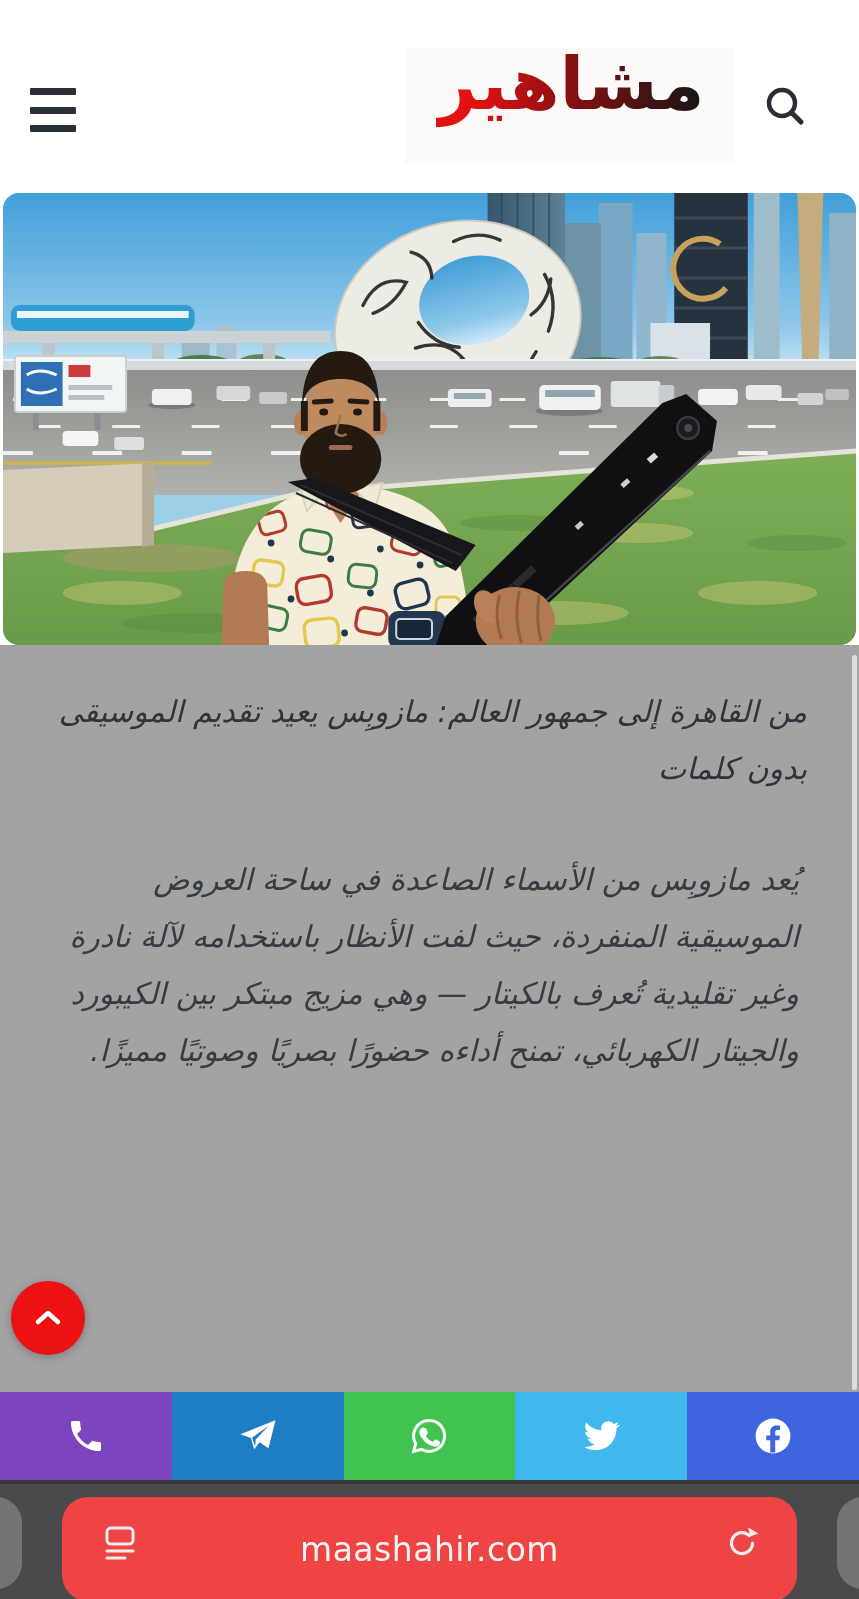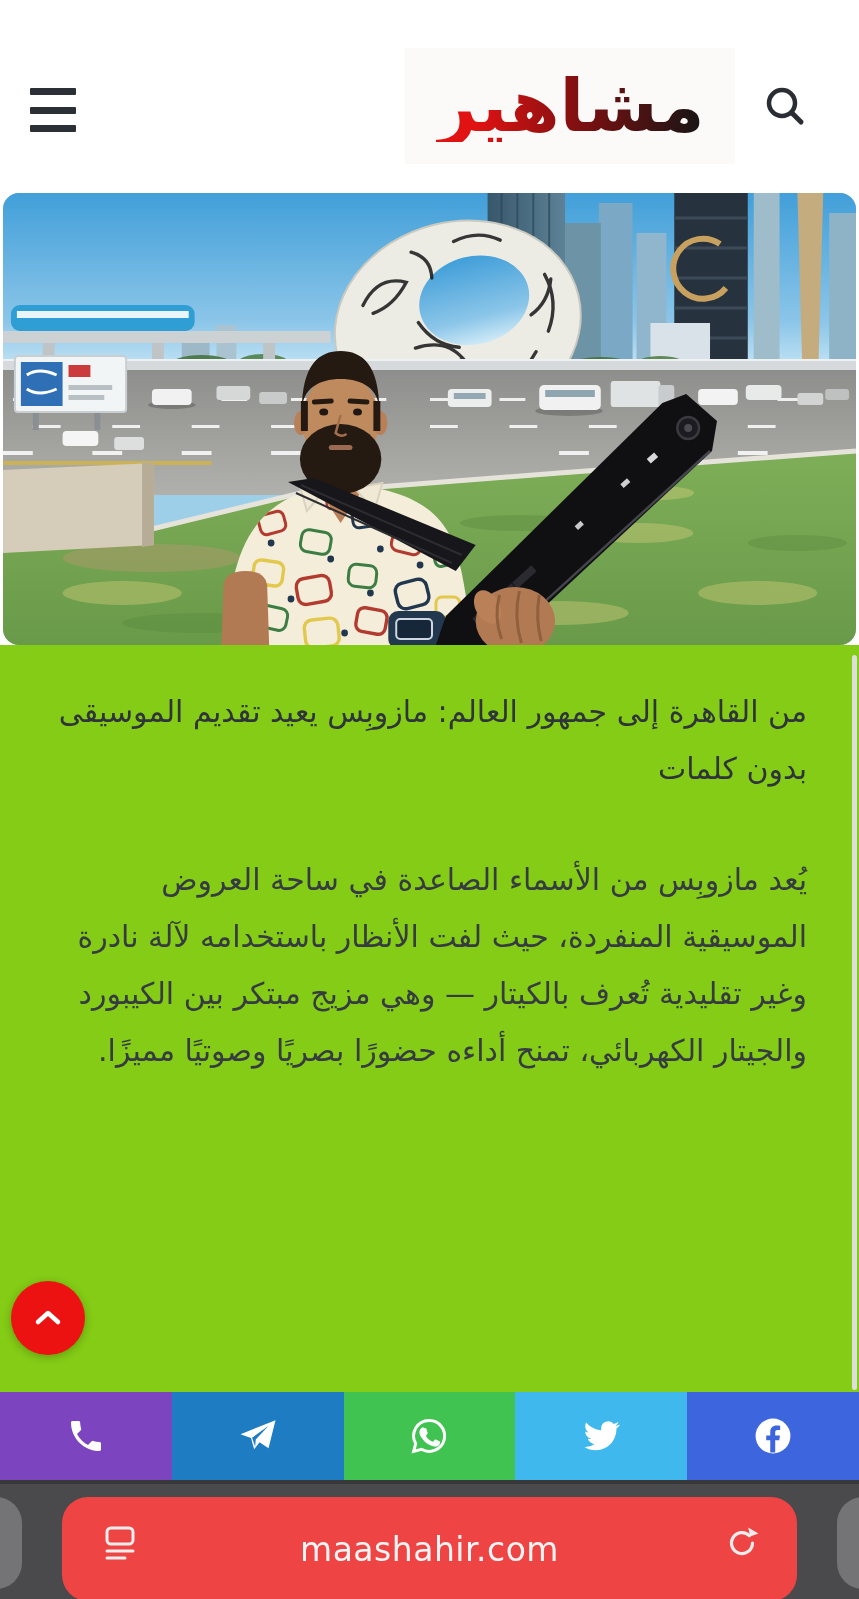--- a/index.html
+++ b/index.html
@@ -5,37 +5,37 @@
   html,body{margin:0;padding:0;background:#ffffff;}
   .page{position:relative;width:859px;height:1599px;overflow:hidden;background:#fff;
         font-family:"DejaVu Sans",sans-serif;}
 
   
   .header{position:relative;height:193px;background:#fff;}
   .hamburger{position:absolute;left:30px;top:88px;width:46px;height:44px;cursor:pointer;
              display:flex;flex-direction:column;justify-content:space-between;}
   .hamburger span{display:block;height:7px;background:#2b2f36;border-radius:1px;}
   .logo-box{position:absolute;left:405px;top:48px;width:330px;height:116px;background:#fcfaf9;
-            display:flex;align-items:center;justify-content:center;}
+            display:flex;justify-content:center;}
   .logo-text{font-size:72px;font-weight:bold;line-height:1;
              background-image:linear-gradient(to left,#151515 0%,#7a1011 45%,#e01212 85%);
              -webkit-background-clip:text;background-clip:text;color:transparent;}
   .search-btn{position:absolute;right:52px;top:84px;width:44px;height:44px;cursor:pointer;}
 
   
   .hero{position:absolute;top:193px;left:3px;right:3px;height:452px;border-radius:16px;
         overflow:hidden;background:#9ecfe8;}
   .hero svg{display:block;width:100%;height:100%;}
 
   
-  .article{position:absolute;top:645px;left:0;right:0;bottom:207px;background:#84cc16;
-           padding:38px 52px 0;box-sizing:border-box;direction:rtl;text-align:right;}
+  .article{position:absolute;top:645px;left:0;right:0;bottom:207px;background:#a3a3a3;
+           padding:38px 52px 0;box-sizing:border-box;direction:rtl;text-align:right;font-style:italic;}
   .headline{margin:0;font-size:30px;line-height:57px;font-weight:400;color:#2f343b;}
   .subheadline{margin:160px 0 0;font-size:30px;line-height:57px;color:#343a41;}
-  .paragraph{margin:54px 0 0;font-size:30px;line-height:57px;color:#363b42;}
+  .paragraph{margin:54px 8px 0;font-size:30px;line-height:57px;color:#363b42;}
 
   
   .scrollbar{position:absolute;right:2px;top:655px;width:5px;height:735px;background:#dedede;
              border-radius:3px;}
 
   
   .fab{position:absolute;left:11px;top:1281px;width:74px;height:74px;border-radius:50%;
        border:none;display:flex;align-items:center;justify-content:center;cursor:pointer;
        box-shadow:0 2px 8px rgba(0,0,0,.25);padding:0;}
 

